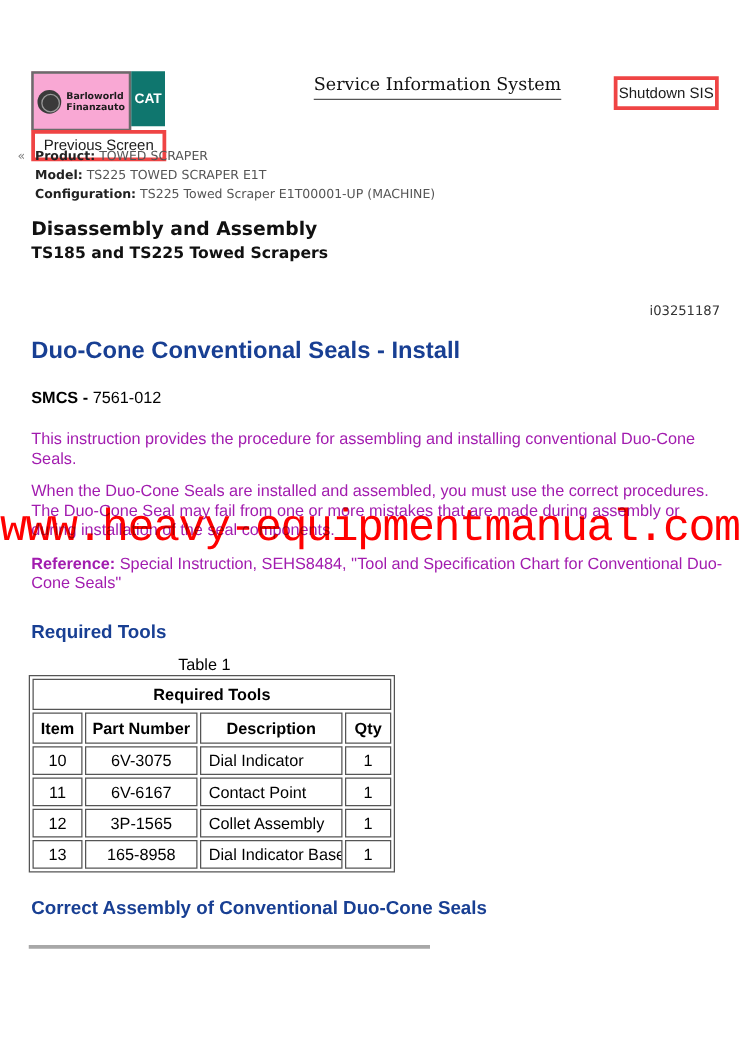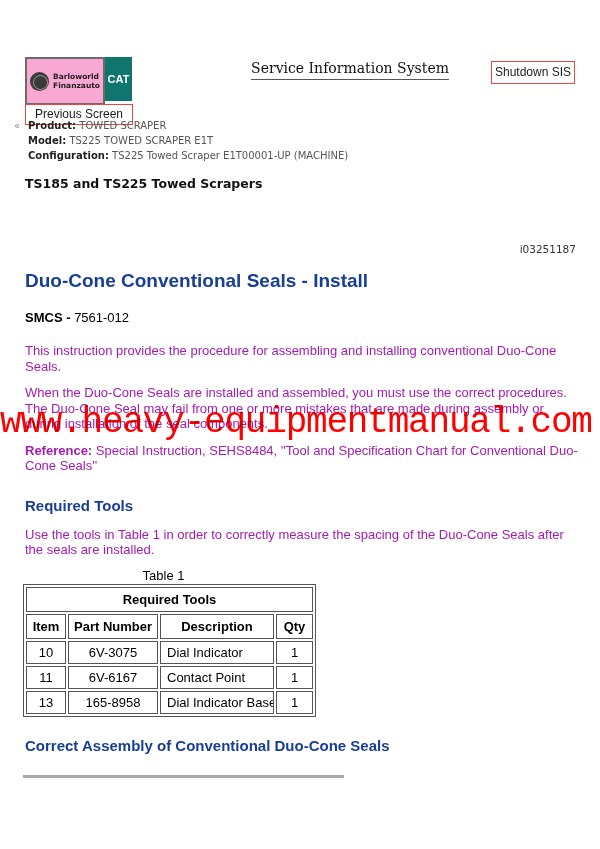--- a/index.html
+++ b/index.html
@@ -28,21 +28,21 @@
     width:27px; height:44px; background:#0f766e; color:#fff;
     display:flex; align-items:center; justify-content:center;
     font-family:"Liberation Sans", sans-serif; font-weight:bold; font-size:11px; letter-spacing:0px;
   }
   .app-title {
     position:absolute; left:130px; right:30px; top:60px; text-align:center;
     font-family:"DejaVu Serif", serif; font-weight:normal; font-size:14px; color:#111;
   }
   .app-title span { display:inline-block; border-bottom:1px solid #555; padding-bottom:3px; }
   .btn {
-    background:#fff; border:1px solid #ef4444; color:#1c1c1c;
+    background:#fff; border:3px solid #ef4444; color:#1c1c1c;
     font-family:"Liberation Sans", sans-serif; font-size:12px;
     display:inline-block; text-align:center; cursor:pointer;
   }
   .shutdown-btn { position:absolute; right:25px; top:61px; width:84px; padding:3px 0 4px; }
   .prev-btn { position:absolute; left:25px; top:104px; width:108px; padding:2px 0 3px; }
 
   
   .product-info {
     position:absolute; left:16px; top:118px;
     font-family:"DejaVu Sans", sans-serif; font-size:10px; line-height:15px;
@@ -133,20 +133,21 @@
       <span class="pi-label">Model:</span>
       <span class="pi-value">TS225 TOWED SCRAPER E1T</span>
     </div>
     <div class="row">
       <span class="pi-label">Configuration:</span>
       <span class="pi-value">TS225 Towed Scraper E1T00001-UP (MACHINE)</span>
     </div>
   </div>
 
   <div class="doc-header">
+    <div class="doc-title">Disassembly and Assembly</div>
     <div class="doc-subtitle">TS185 and TS225 Towed Scrapers</div>
   </div>
 
   <div class="doc-id">i03251187</div>
 
   <div class="content">
     <div class="h-blue h1">Duo-Cone Conventional Seals - Install</div>
 
     <div class="smcs">
       <b>SMCS -</b>
@@ -156,21 +157,20 @@
 
     <p class="body first">This instruction provides the procedure for assembling and installing conventional Duo-Cone Seals.</p>
     <p class="body">When the Duo-Cone Seals are installed and assembled, you must use the correct procedures. The Duo-Cone Seal may fail from one or more mistakes that are made during assembly or during installation of the seal components.</p>
     <p class="body">
       <b>Reference:</b>
       <span>Special Instruction, SEHS8484, ''Tool and Specification Chart for Conventional Duo-Cone Seals''</span>
     </p>
 
     <div class="h-blue h3">Required Tools</div>
 
-    <p class="body tools-para">Use the tools in Table 1 in order to correctly measure the spacing of the Duo-Cone Seals after the seals are installed.</p>
 
     <div class="table-wrap">
       <div class="table-caption">Table 1</div>
       <table class="tools">
         <colgroup>
             <col class="c-item">
             <col class="c-pn">
             <col class="c-desc">
             <col class="c-qty">
           </colgroup>
@@ -192,20 +192,26 @@
               <td class="desc">Dial Indicator</td>
               <td>1</td>
             </tr>
             <tr>
               <td>11</td>
               <td>6V-6167</td>
               <td class="desc">Contact Point</td>
               <td>1</td>
             </tr>
             <tr>
+              <td>12</td>
+              <td>3P-1565</td>
+              <td class="desc">Collet Assembly</td>
+              <td>1</td>
+            </tr>
+            <tr>
               <td>13</td>
               <td>165-8958</td>
               <td class="desc">Dial Indicator Base</td>
               <td>1</td>
             </tr>
           </tbody>
       </table>
     </div>
 
     <div class="h-blue h3 h3b">Correct Assembly of Conventional Duo-Cone Seals</div>

